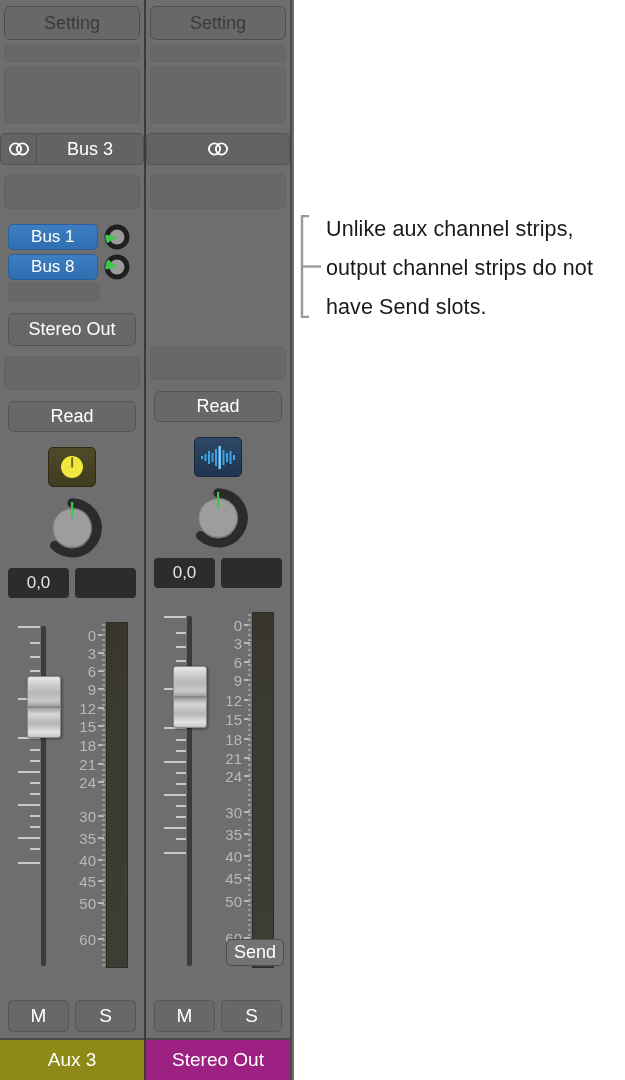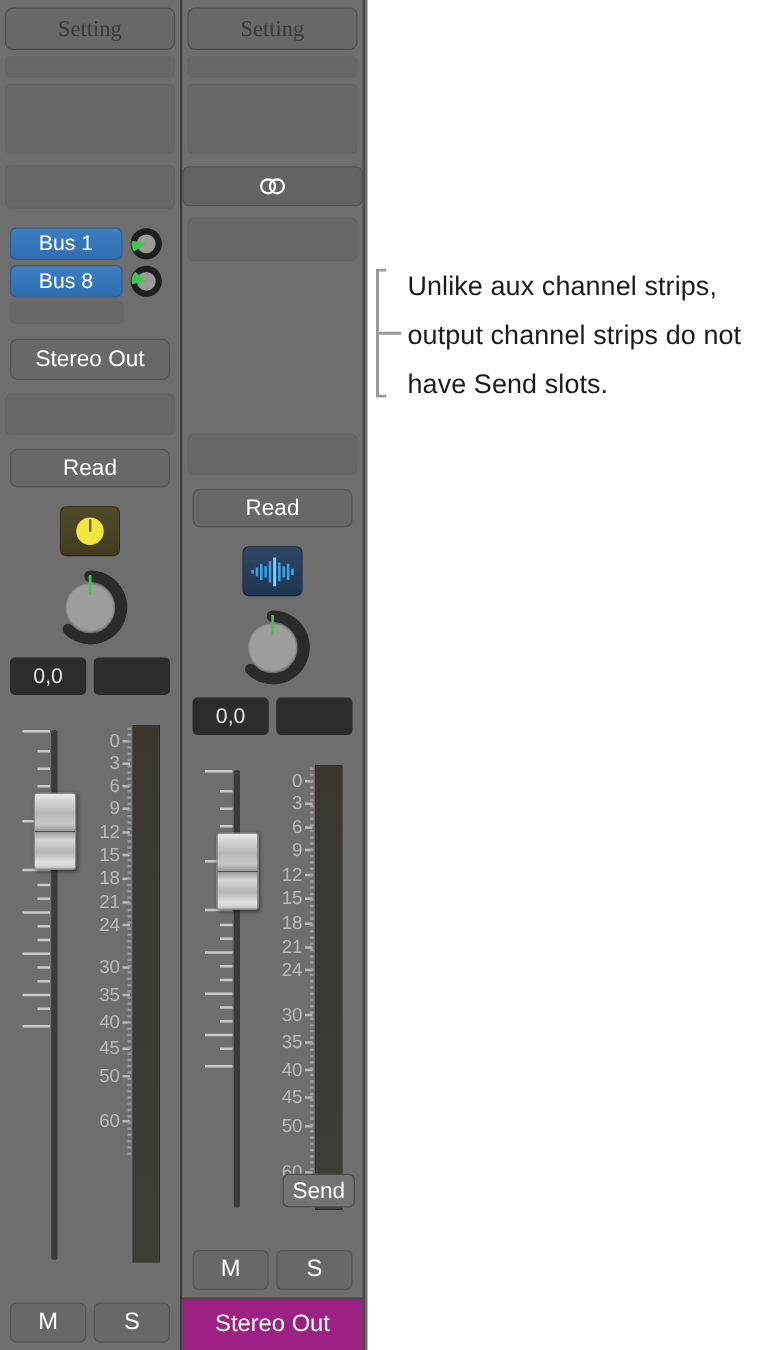--- a/index.html
+++ b/index.html
@@ -34,21 +34,20 @@
     margin: 0 4px;
     border-radius: 5px;
     background: #606060;
     border: 1px solid #575757;
     display: flex;
     align-items: center;
     justify-content: center;
     color: #e8e8e8;
     font-size: 17px;
     flex: none;
-    font-family: Liberation Serif, serif;
   }
 
   .setting-btn {
     height: 34px; margin-top: 6px;
     background: #686868;
     border: 1px solid #4f4f4f;
     border-radius: 6px;
     color: #3a3a3a;
     font-size: 18px;
   }
@@ -207,20 +206,29 @@
 
   <div class="mixer">
 
     <div class="strip left">
 
       <div class="slot setting-btn">Setting</div>
 
       <div class="slot thinslot"></div>
       <div class="slot bigslot"></div>
 
+      <div class="outrow">
+        <span class="icocell">
+          <svg class="stereo-ico" width="22" height="14" viewBox="0 0 22 14">
+            <circle cx="7.5" cy="7" r="5.6" fill="none" stroke="#fff" stroke-width="1.8"></circle>
+            <circle cx="14.5" cy="7" r="5.6" fill="none" stroke="#fff" stroke-width="1.8"></circle>
+          </svg>
+        </span>
+        <span class="lbl">Bus 3</span>
+      </div>
 
       <div class="slot small2"></div>
 
       <div class="sends">
         <div class="send-row">
           <div class="send-btn">Bus 1</div>
           <div class="send-knob">
             <svg width="36" height="28" viewBox="0 0 36 28">
               <circle cx="18" cy="14" r="12.5" fill="#1f1f1f"></circle>
               <circle cx="18" cy="14" r="7.5" fill="#9a9a9a"></circle>
@@ -406,20 +414,21 @@
             </div>
           <div class="meter-bar"></div>
         </div>
       </div>
 
       <div class="ms-row">
         <div class="ms-btn">M</div>
         <div class="ms-btn">S</div>
       </div>
 
+      <div class="nameplate" style="background:#8e8a18">Aux 3</div>
     </div>
 
     <div class="strip right">
 
       <div class="slot setting-btn">Setting</div>
 
       <div class="slot thinslot"></div>
       <div class="slot bigslot"></div>
 
       <div class="outrow noLabel">

